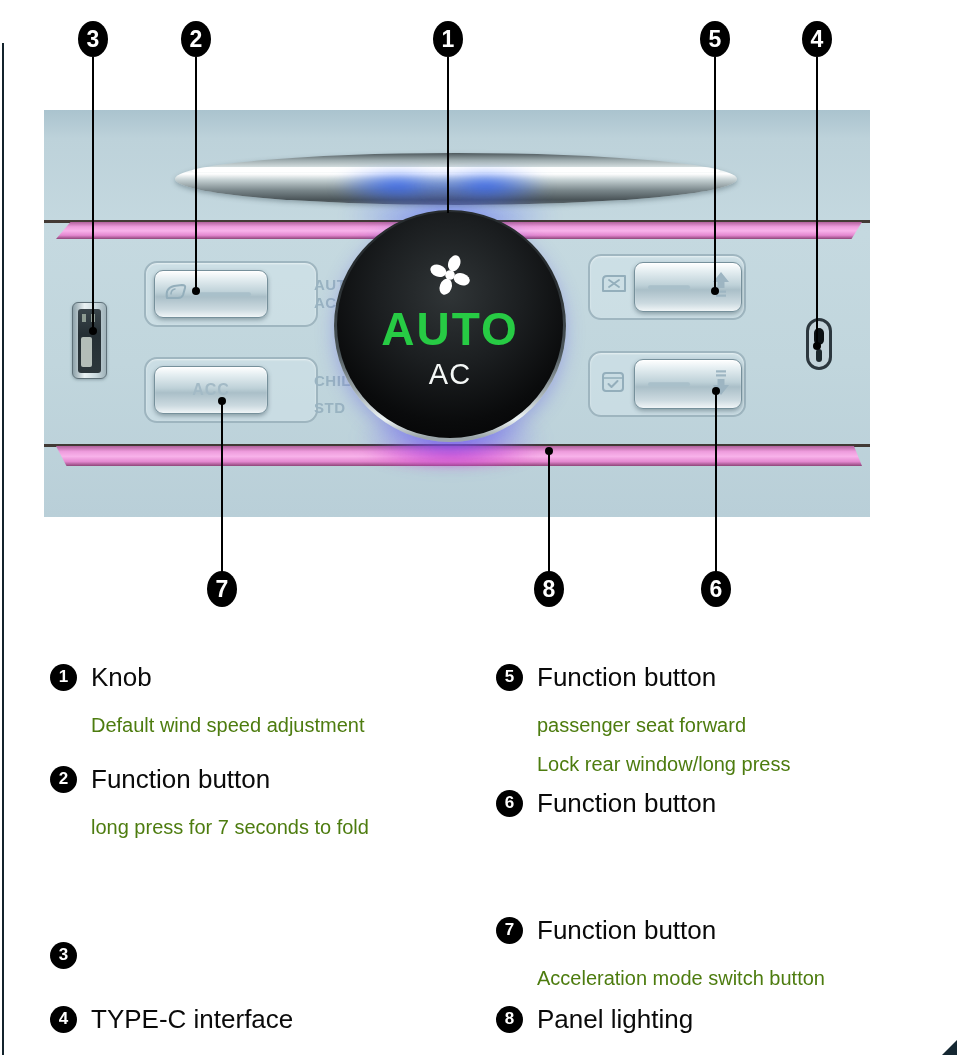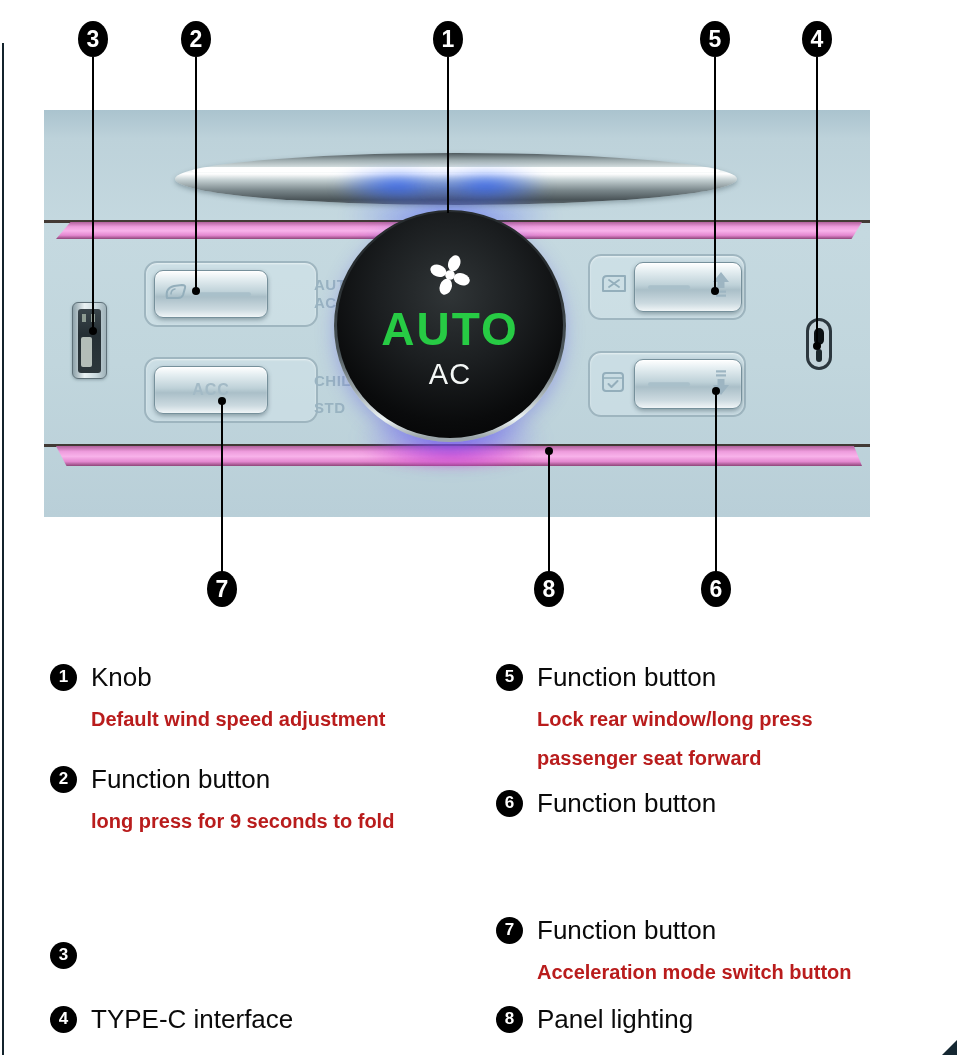--- a/index.html
+++ b/index.html
@@ -104,21 +104,21 @@
   .callout-num { position:absolute; width:30px; height:36px; border-radius:50%; background:#000;
     color:#fff; font-weight:bold; font-size:23px; display:flex; align-items:center; justify-content:center;
     z-index:52; }
 
   
   .legend-item { position:absolute; }
   .legend-head { display:flex; align-items:center; gap:14px; height:36px; }
   .bullet { width:27px; height:27px; border-radius:50%; background:#000; color:#fff; flex:0 0 27px;
     font-size:17px; font-weight:bold; display:flex; align-items:center; justify-content:center; }
   .legend-title { font-size:26px; color:#0a0a0a; white-space:nowrap; }
-  .legend-desc { margin-left:41px; margin-top:5px; font-size:20px; color:#b91c1c;font-weight:bold; }
+  .legend-desc { margin-left:41px; margin-top:11px; font-size:20px; color:#4d7c0f; }
   .legend-desc div { line-height:38.5px; white-space:nowrap; }
 </style>
 </head>
 <body>
 
 <div class="page">
 
   <div class="edge-line"></div>
 
   <div class="panel">
@@ -262,21 +262,21 @@
       <div>Default wind speed adjustment</div>
     </div>
   </div>
 
   <div class="legend-item" style="left:50px; top:761px; width:430px;">
     <div class="legend-head">
       <span class="bullet">2</span>
       <span class="legend-title">Function button</span>
     </div>
     <div class="legend-desc">
-      <div>long press for 9 seconds to fold</div>
+      <div>long press for 7 seconds to fold</div>
     </div>
   </div>
 
   <div class="legend-item" style="left:50px; top:937px; width:430px;">
     <div class="legend-head">
       <span class="bullet">3</span>
     </div>
   </div>
 
   <div class="legend-item" style="left:50px; top:1001px; width:430px;">
@@ -285,22 +285,22 @@
       <span class="legend-title">TYPE-C interface</span>
     </div>
   </div>
 
   <div class="legend-item" style="left:496px; top:659px; width:450px;">
     <div class="legend-head">
       <span class="bullet">5</span>
       <span class="legend-title">Function button</span>
     </div>
     <div class="legend-desc">
+      <div>passenger seat forward</div>
       <div>Lock rear window/long press</div>
-      <div>passenger seat forward</div>
     </div>
   </div>
 
   <div class="legend-item" style="left:496px; top:785px; width:450px;">
     <div class="legend-head">
       <span class="bullet">6</span>
       <span class="legend-title">Function button</span>
     </div>
   </div>
 

